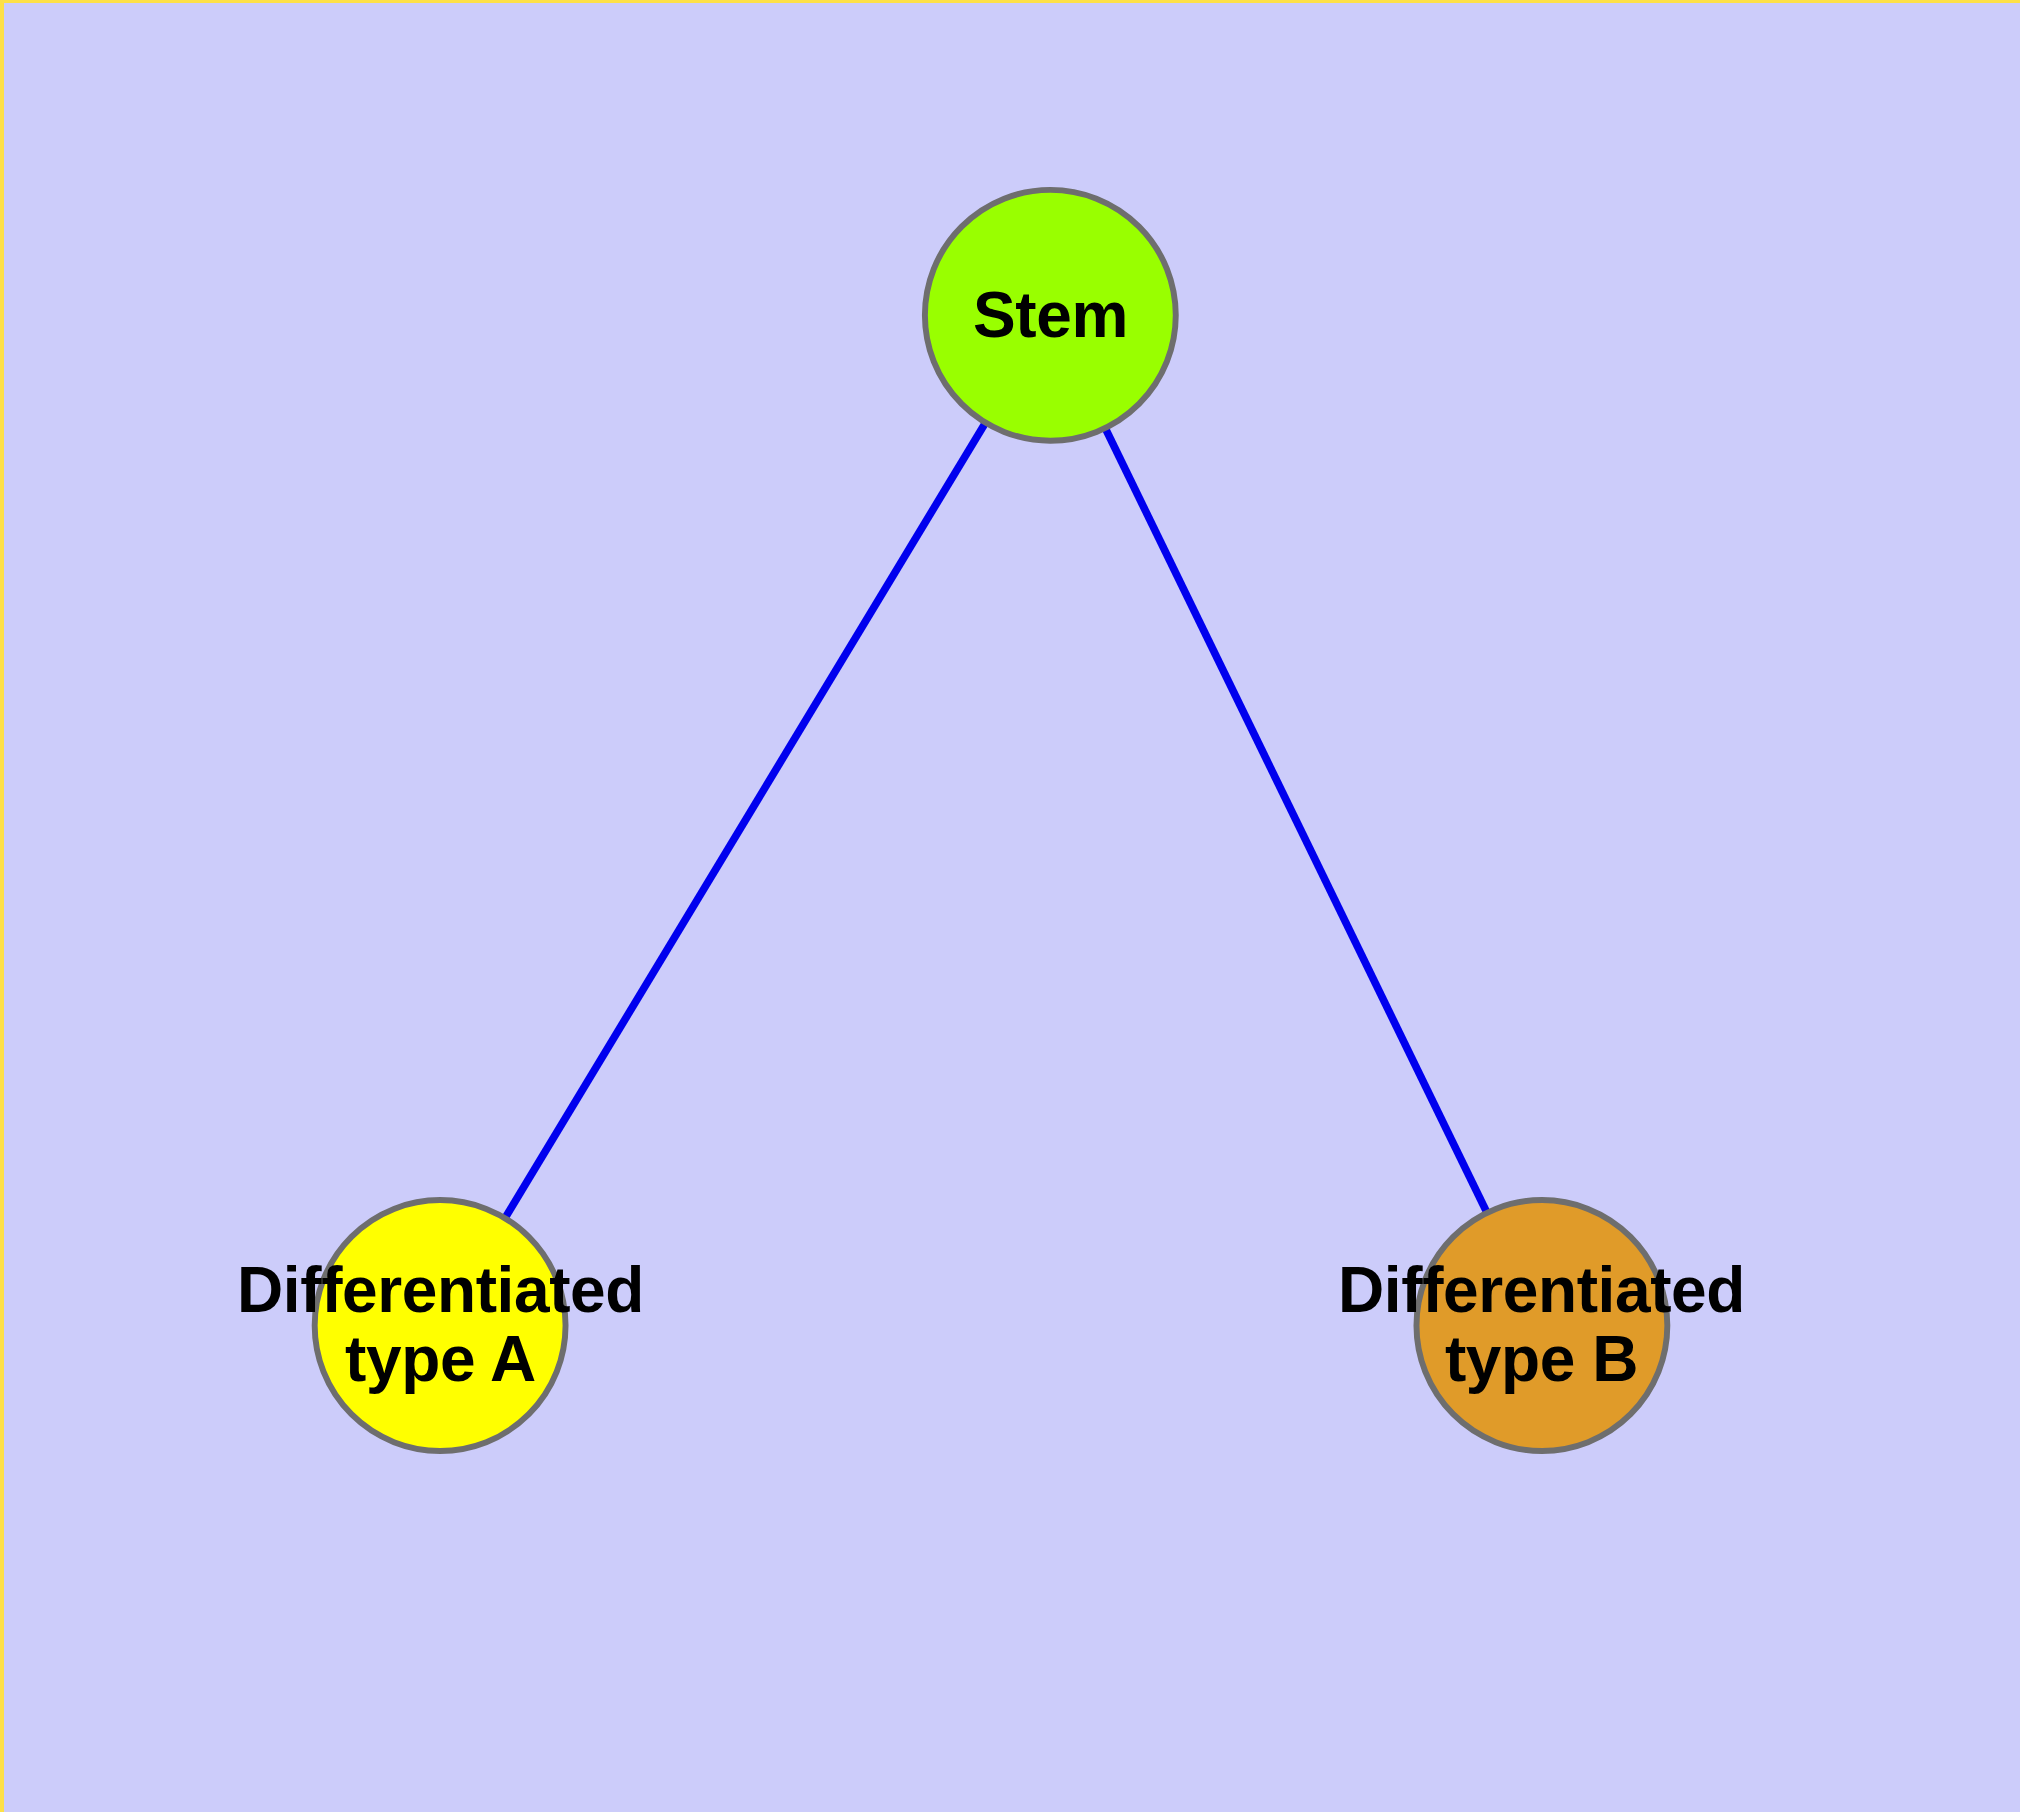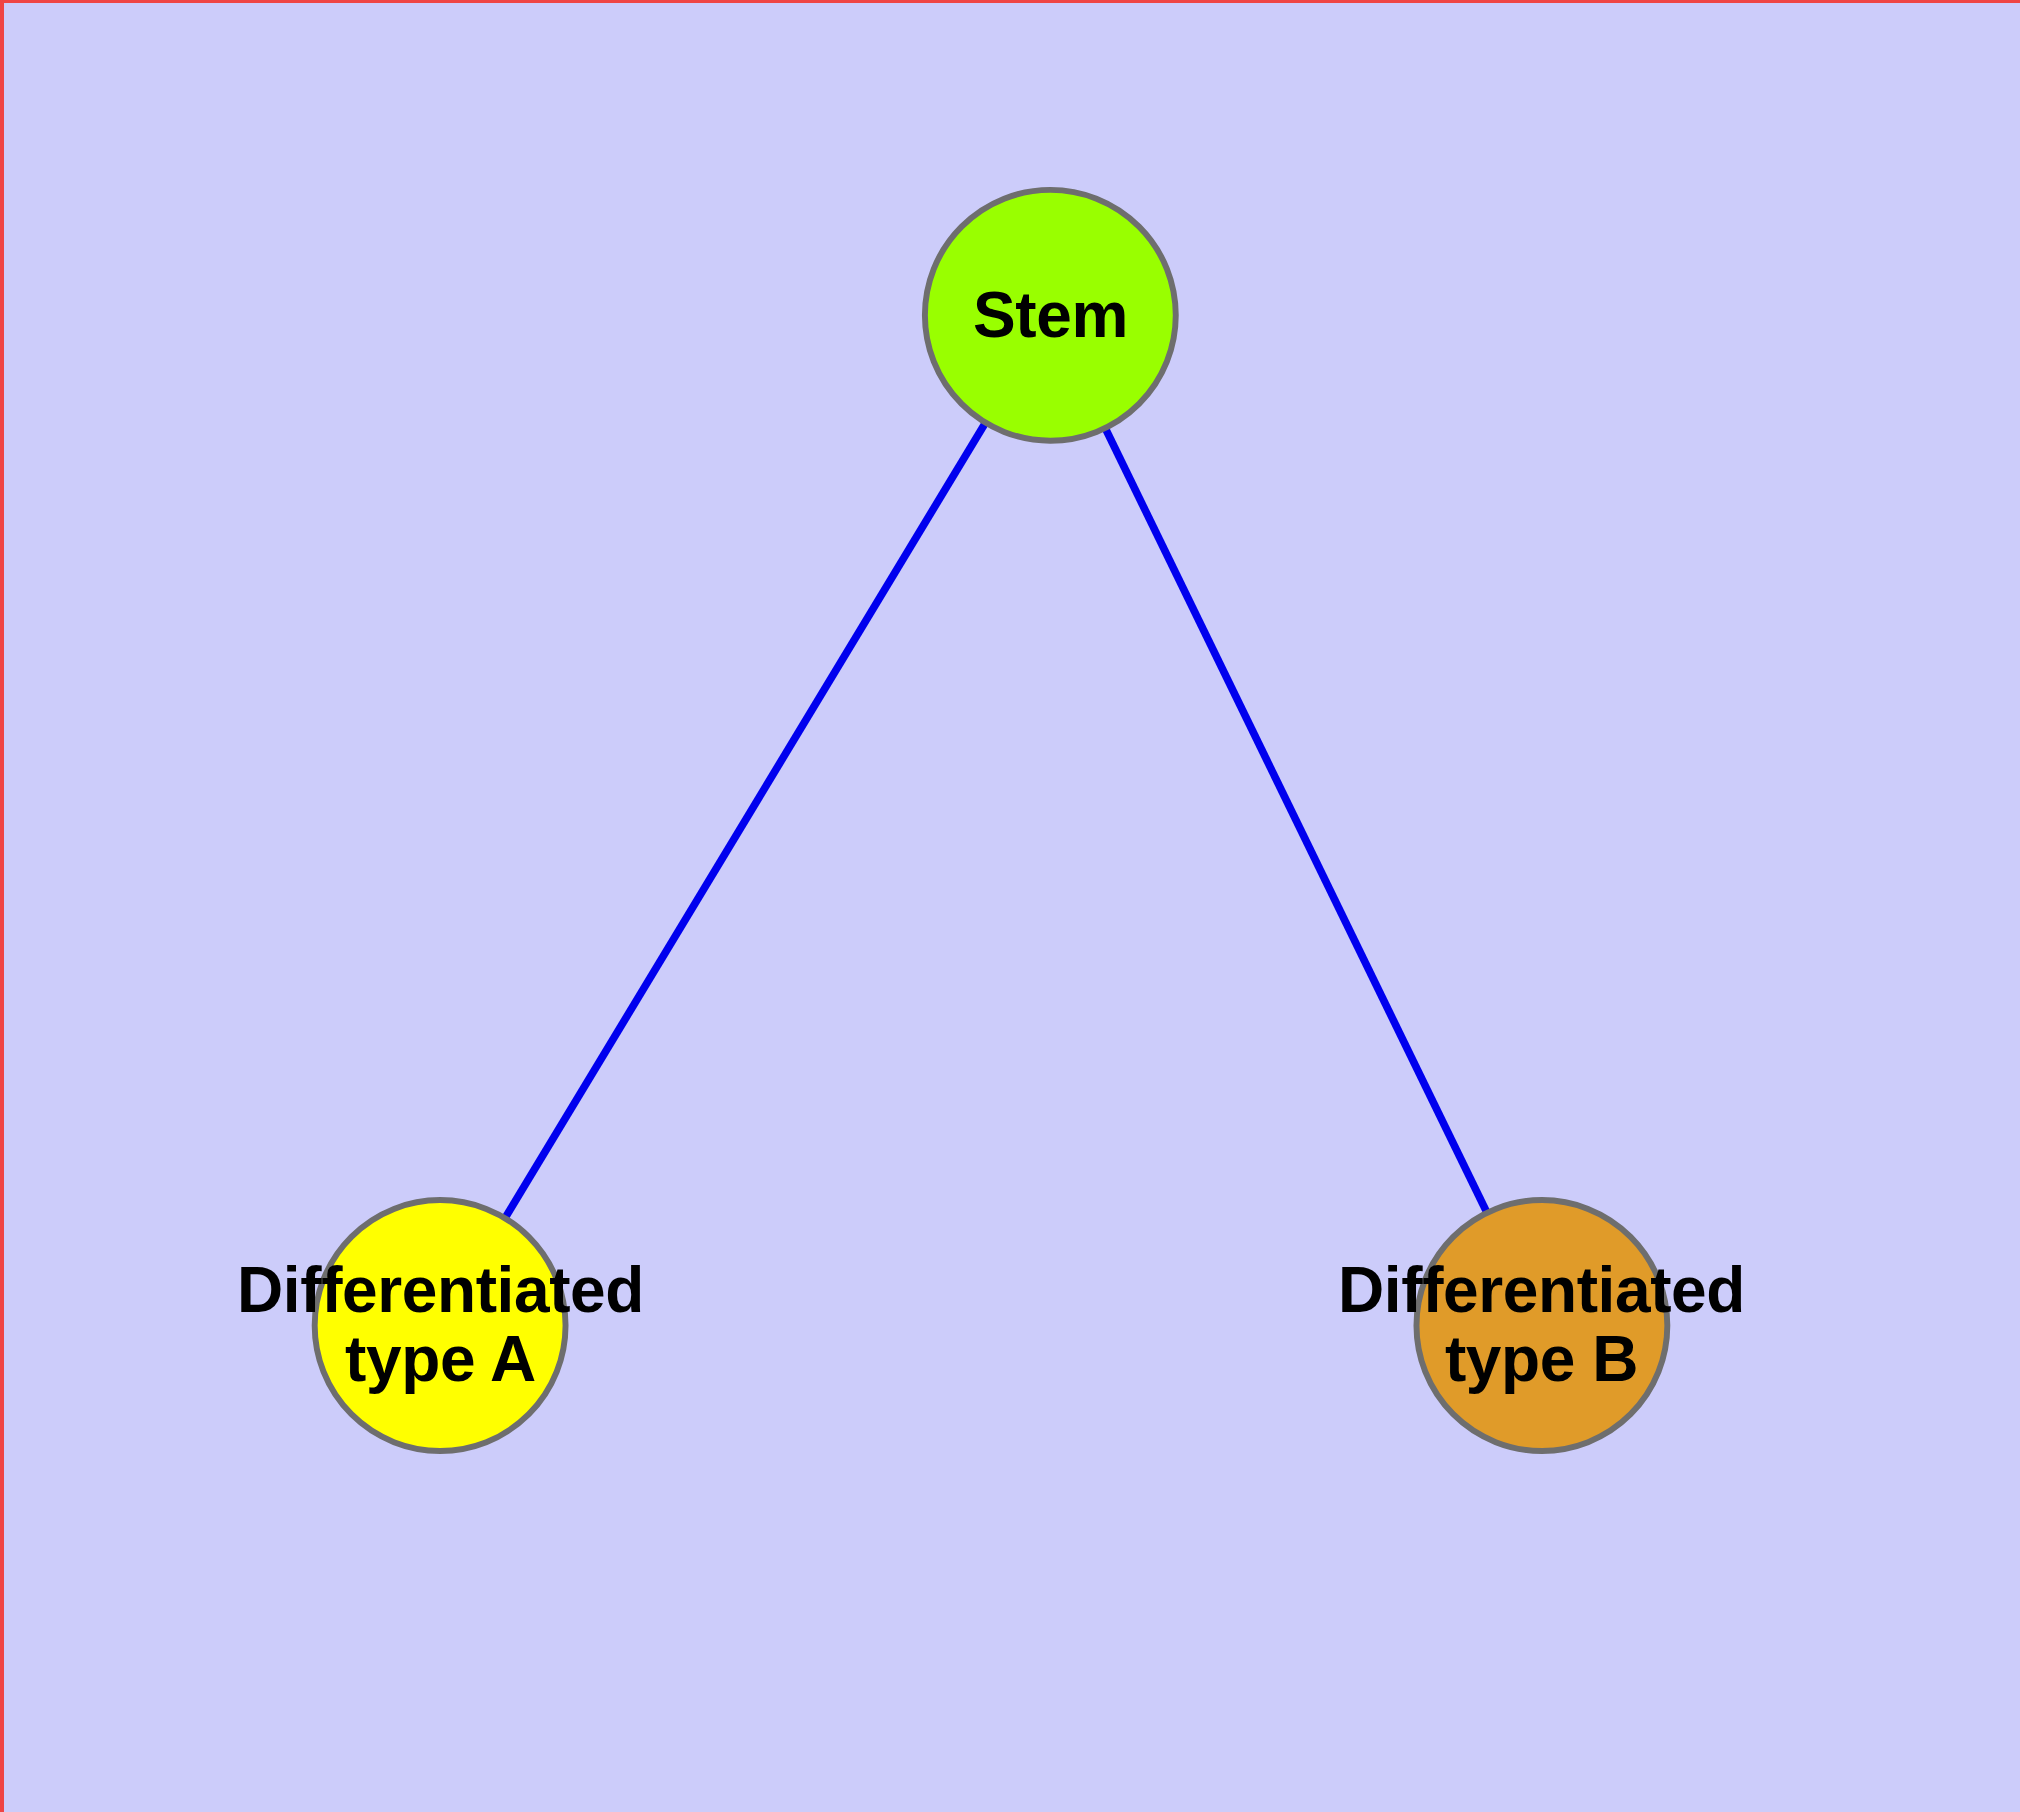--- a/index.html
+++ b/index.html
@@ -5,21 +5,21 @@
   html, body {
     margin: 0;
     padding: 0;
     background: #ffffff;
   }
   #canvas {
     position: relative;
     width: 2021px;
     height: 1812px;
     overflow: hidden;
-    background: #ef4444;
+    background: #fde047;
     font-family: "Liberation Sans", sans-serif;
   }
   #plot-area {
     position: absolute;
     left: 4.2px;
     top: 3.4px;
     width: 2016px;
     height: 1809px;
     background: #ccccfa;
   }

